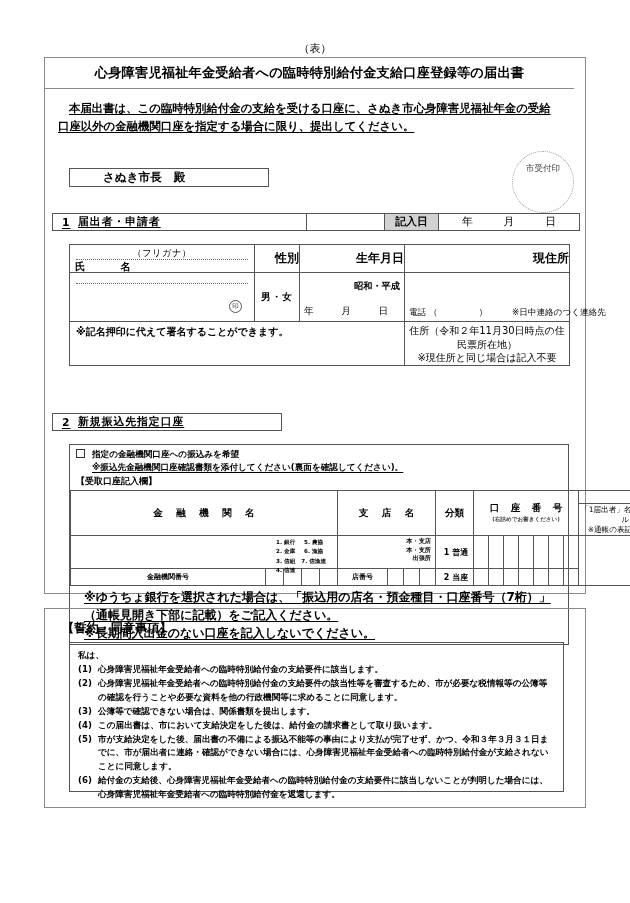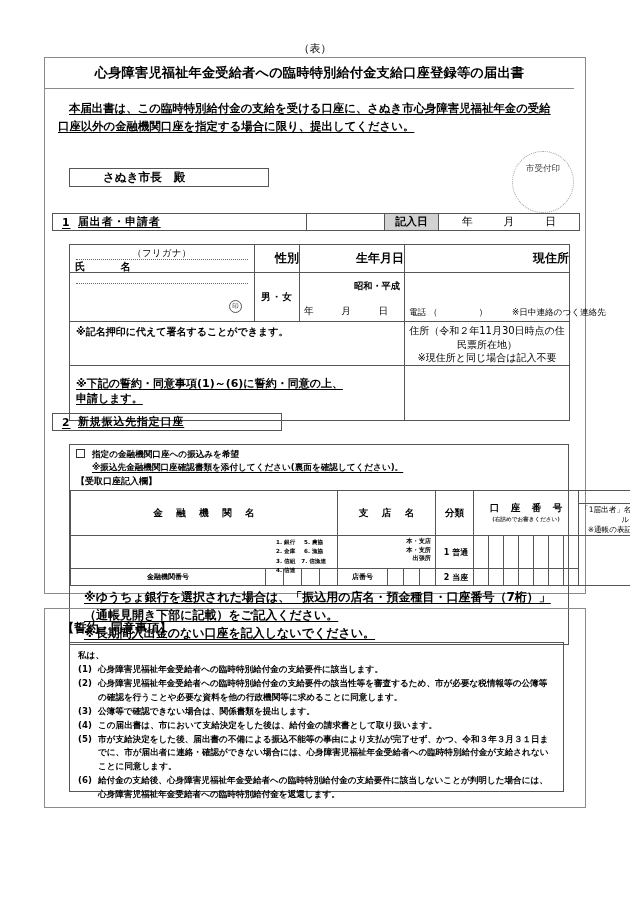--- a/index.html
+++ b/index.html
@@ -594,27 +594,20 @@
           </div>
         </td>
       </tr>
       <tr>
         <td class="note-cell" colspan="3">※記名押印に代えて署名することができます。</td>
         <td class="addr2-head">
           <div>住所（令和２年11月30日時点の住民票所在地）</div>
           <div>※現住所と同じ場合は記入不要</div>
         </td>
       </tr>
-      <tr>
-        <td class="pledge-cell" colspan="3">
-          <span class="u">※下記の誓約・同意事項(1)～(6)に誓約・同意の上、</span><br>
-          <span class="u">申請します。</span>
-        </td>
-        <td class="addr2-blank"></td>
-      </tr>
     </tbody>
       </table>
 
     <div class="sec2-head">
       <span>2</span>&nbsp;&nbsp;
       <span>新規振込先指定口座</span>
     </div>
 
     <div class="bank-outer">
       <div class="bank-check">

